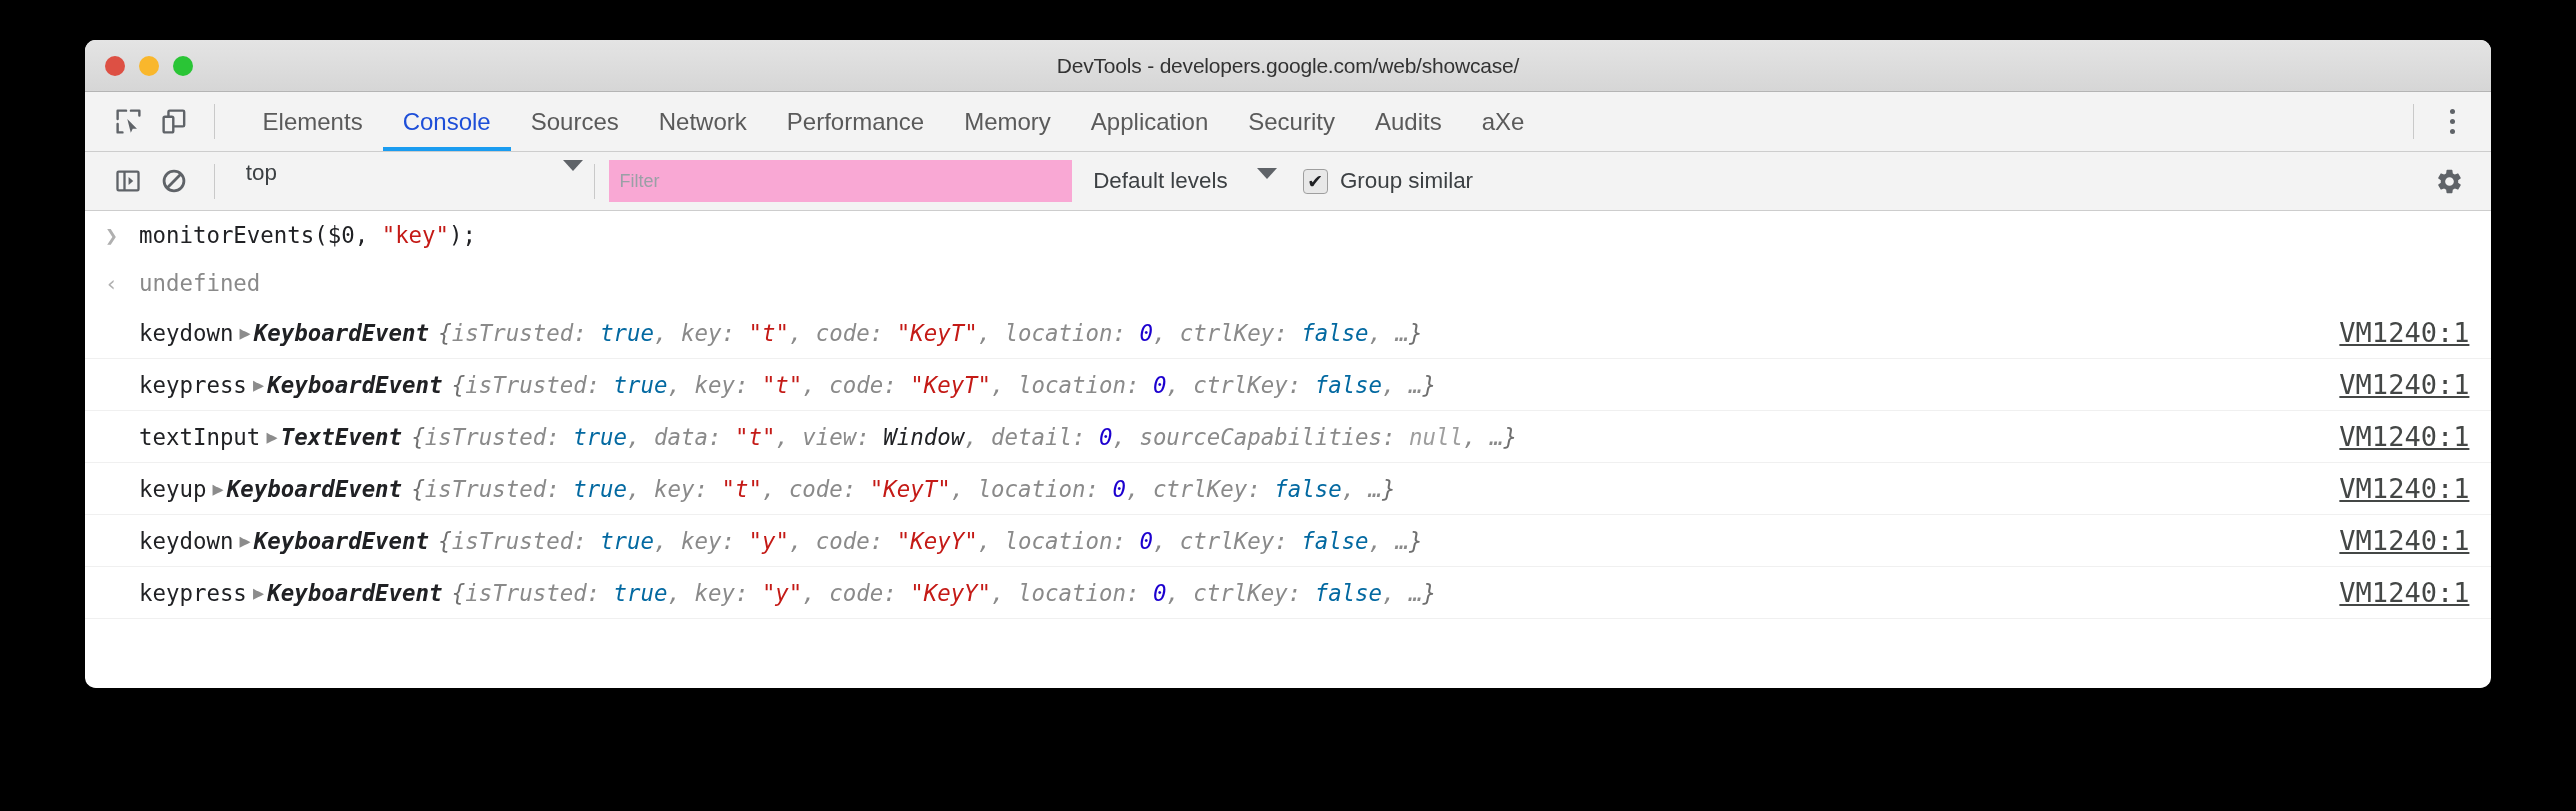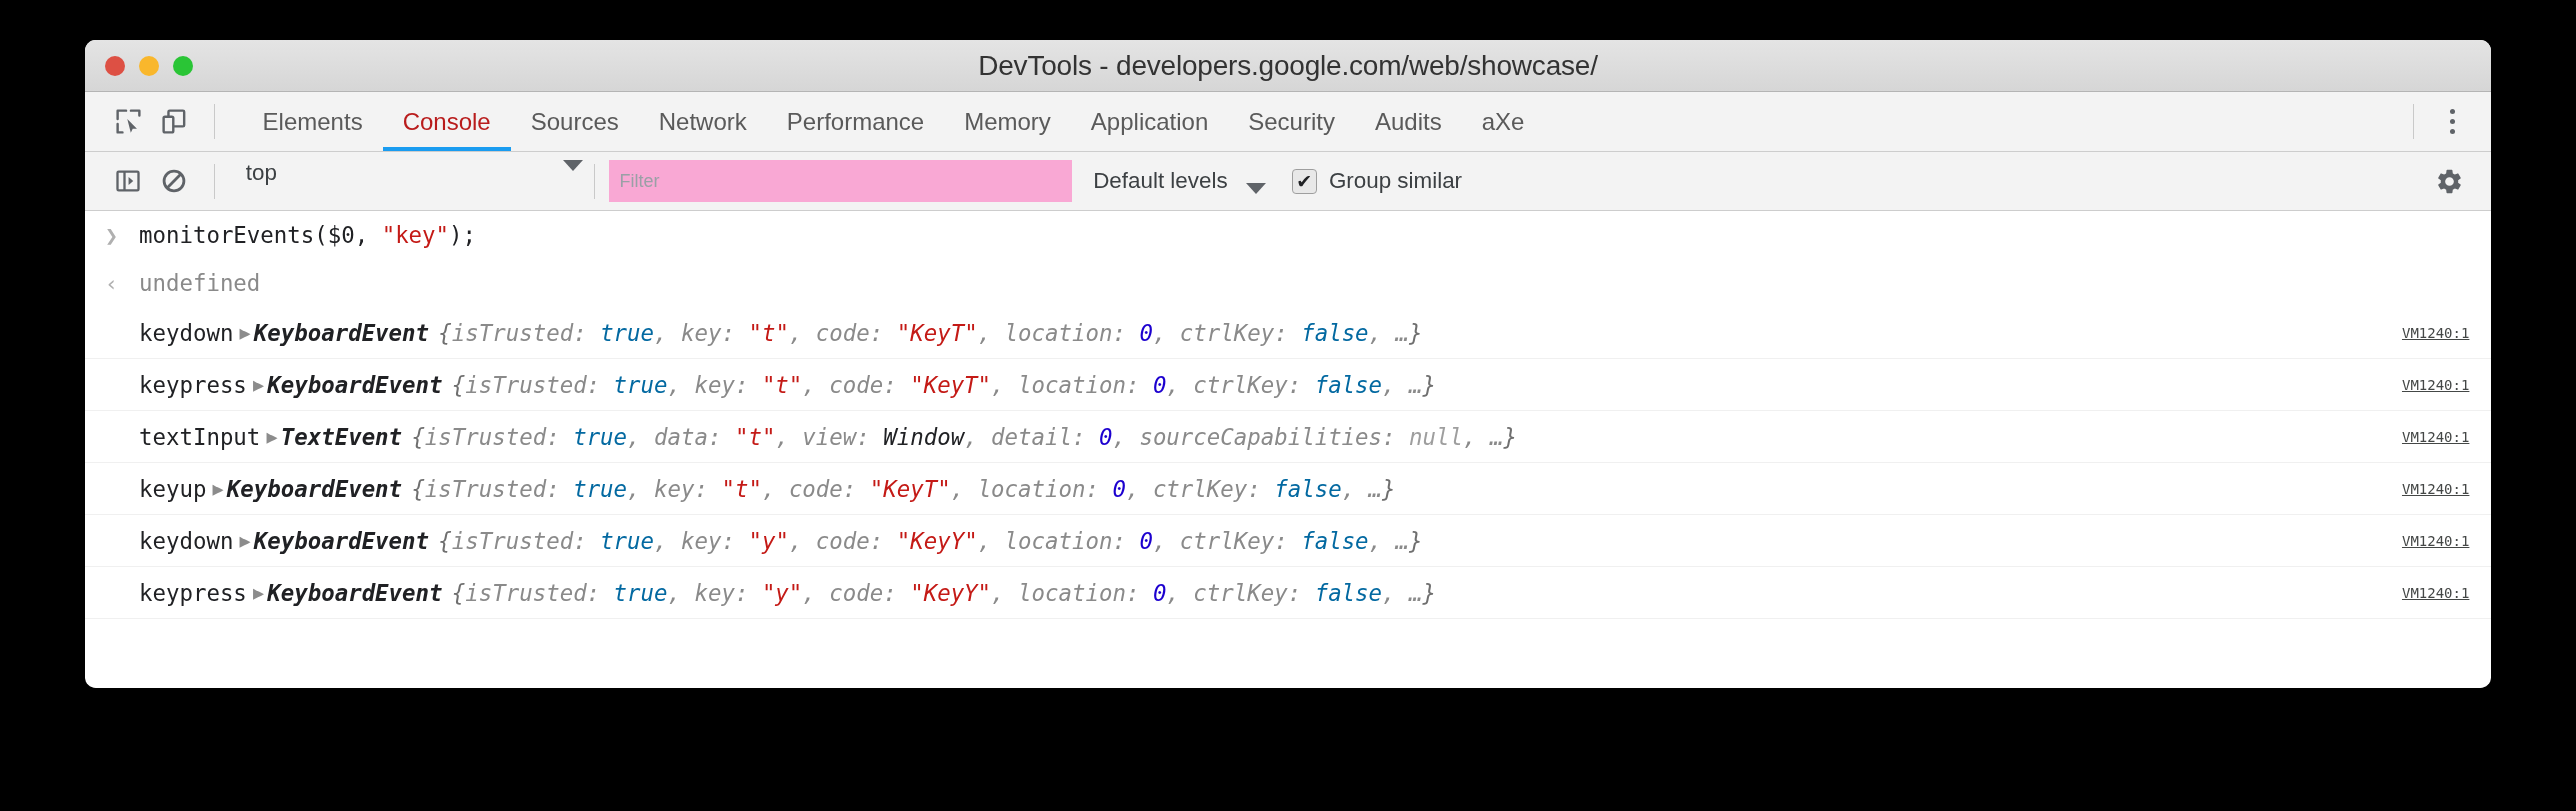--- a/index.html
+++ b/index.html
@@ -47,21 +47,21 @@
   }
   .light {
     width: 20px;
     height: 20px;
     border-radius: 50%;
   }
   .light.red    { background: #dd5044; }
   .light.yellow { background: #f9b72c; }
   .light.green  { background: #2ac536; }
   .window-title {
-    font-size: 28px;
+    font-size: 21px;
     color: #333333;
     font-family: "Liberation Sans", sans-serif;
     letter-spacing: -0.2px;
   }
 
   
   .tabbar {
     position: relative;
     height: 60px;
     background: #f3f3f3;
@@ -96,21 +96,21 @@
     display: flex;
     align-items: center;
     padding: 0 20px;
     font-size: 24px;
     color: #5a5a5a;
     position: relative;
     white-space: nowrap;
     font-family: "Liberation Sans", sans-serif;
   }
   .tab.active {
-    color: #b91c1c;
+    color: #1d4ed8;
   }
   .tab.active::after {
     content: "";
     position: absolute;
     left: 0; right: 0; bottom: 0;
     height: 3.9px;
     background: #1a9cf0;
   }
   .tabbar-right {
     margin-left: auto;
@@ -177,22 +177,22 @@
     outline: none;
     font-size: 18px;
     color: #3c4043;
     padding: 0 10.8px;
     box-sizing: border-box;
     font-family: "Liberation Sans", sans-serif;
   }
   .filter-input::placeholder { color: #9aa0a6; }
   .levels {
     display: flex;
-    align-items: flex-end;
-    gap: 18px;
+    align-items: flex-start;
+    gap: 29px;
     margin-left: 21.6px;
     font-size: 22.4px;
     color: #3c4043;
     white-space: nowrap;
   }
   .group-similar {
     display: flex;
     align-items: center;
     gap: 12.3px;
     margin-left: 26px;
@@ -276,21 +276,21 @@
   .val-str { color: #c41a16; }
   .val-num { color: #1c00cf; }
   .val-bool { color: #0369a1; }
   .val-null { color: #9e9e9e; }
   .val-obj { color: #202124; }
   .brace { color: #6f6f6f; }
 
   .vm-link {
     margin-left: auto;
     margin-right: 21.6px;
-    font-size: 14px;
+    font-size: 27px;
     color: #444746;
     text-decoration: underline;
     font-family: "DejaVu Sans Mono", "Liberation Mono", monospace;
     flex: 0 0 auto;
   }
 </style>
 </head>
 <body>
 
 <div id="devtools-window">

